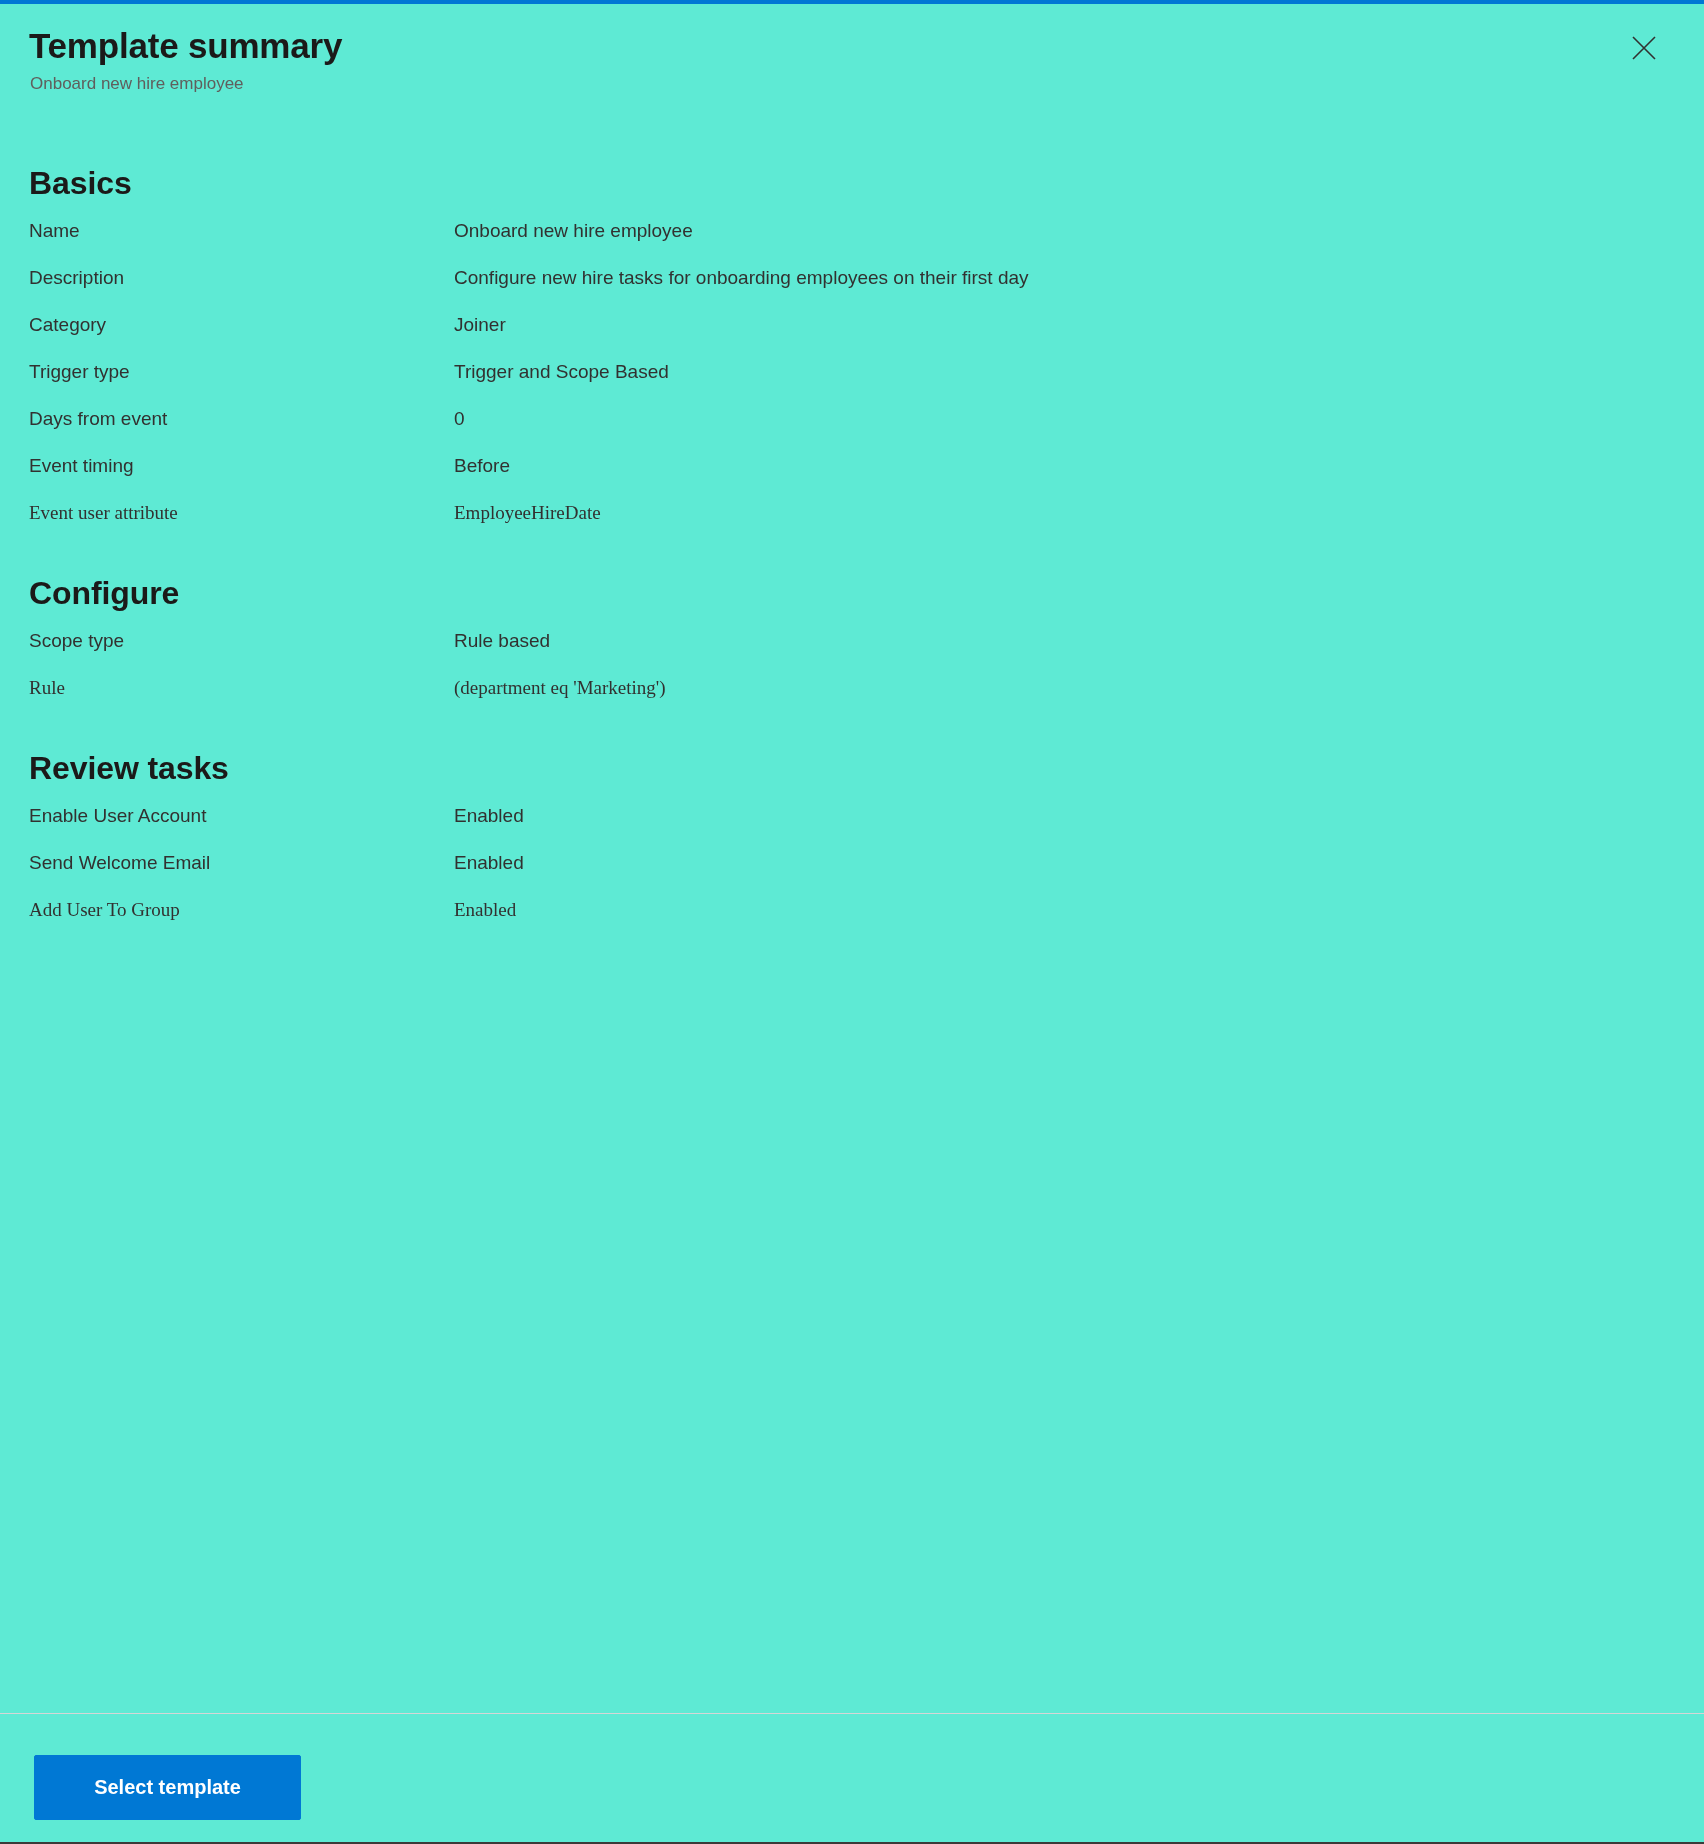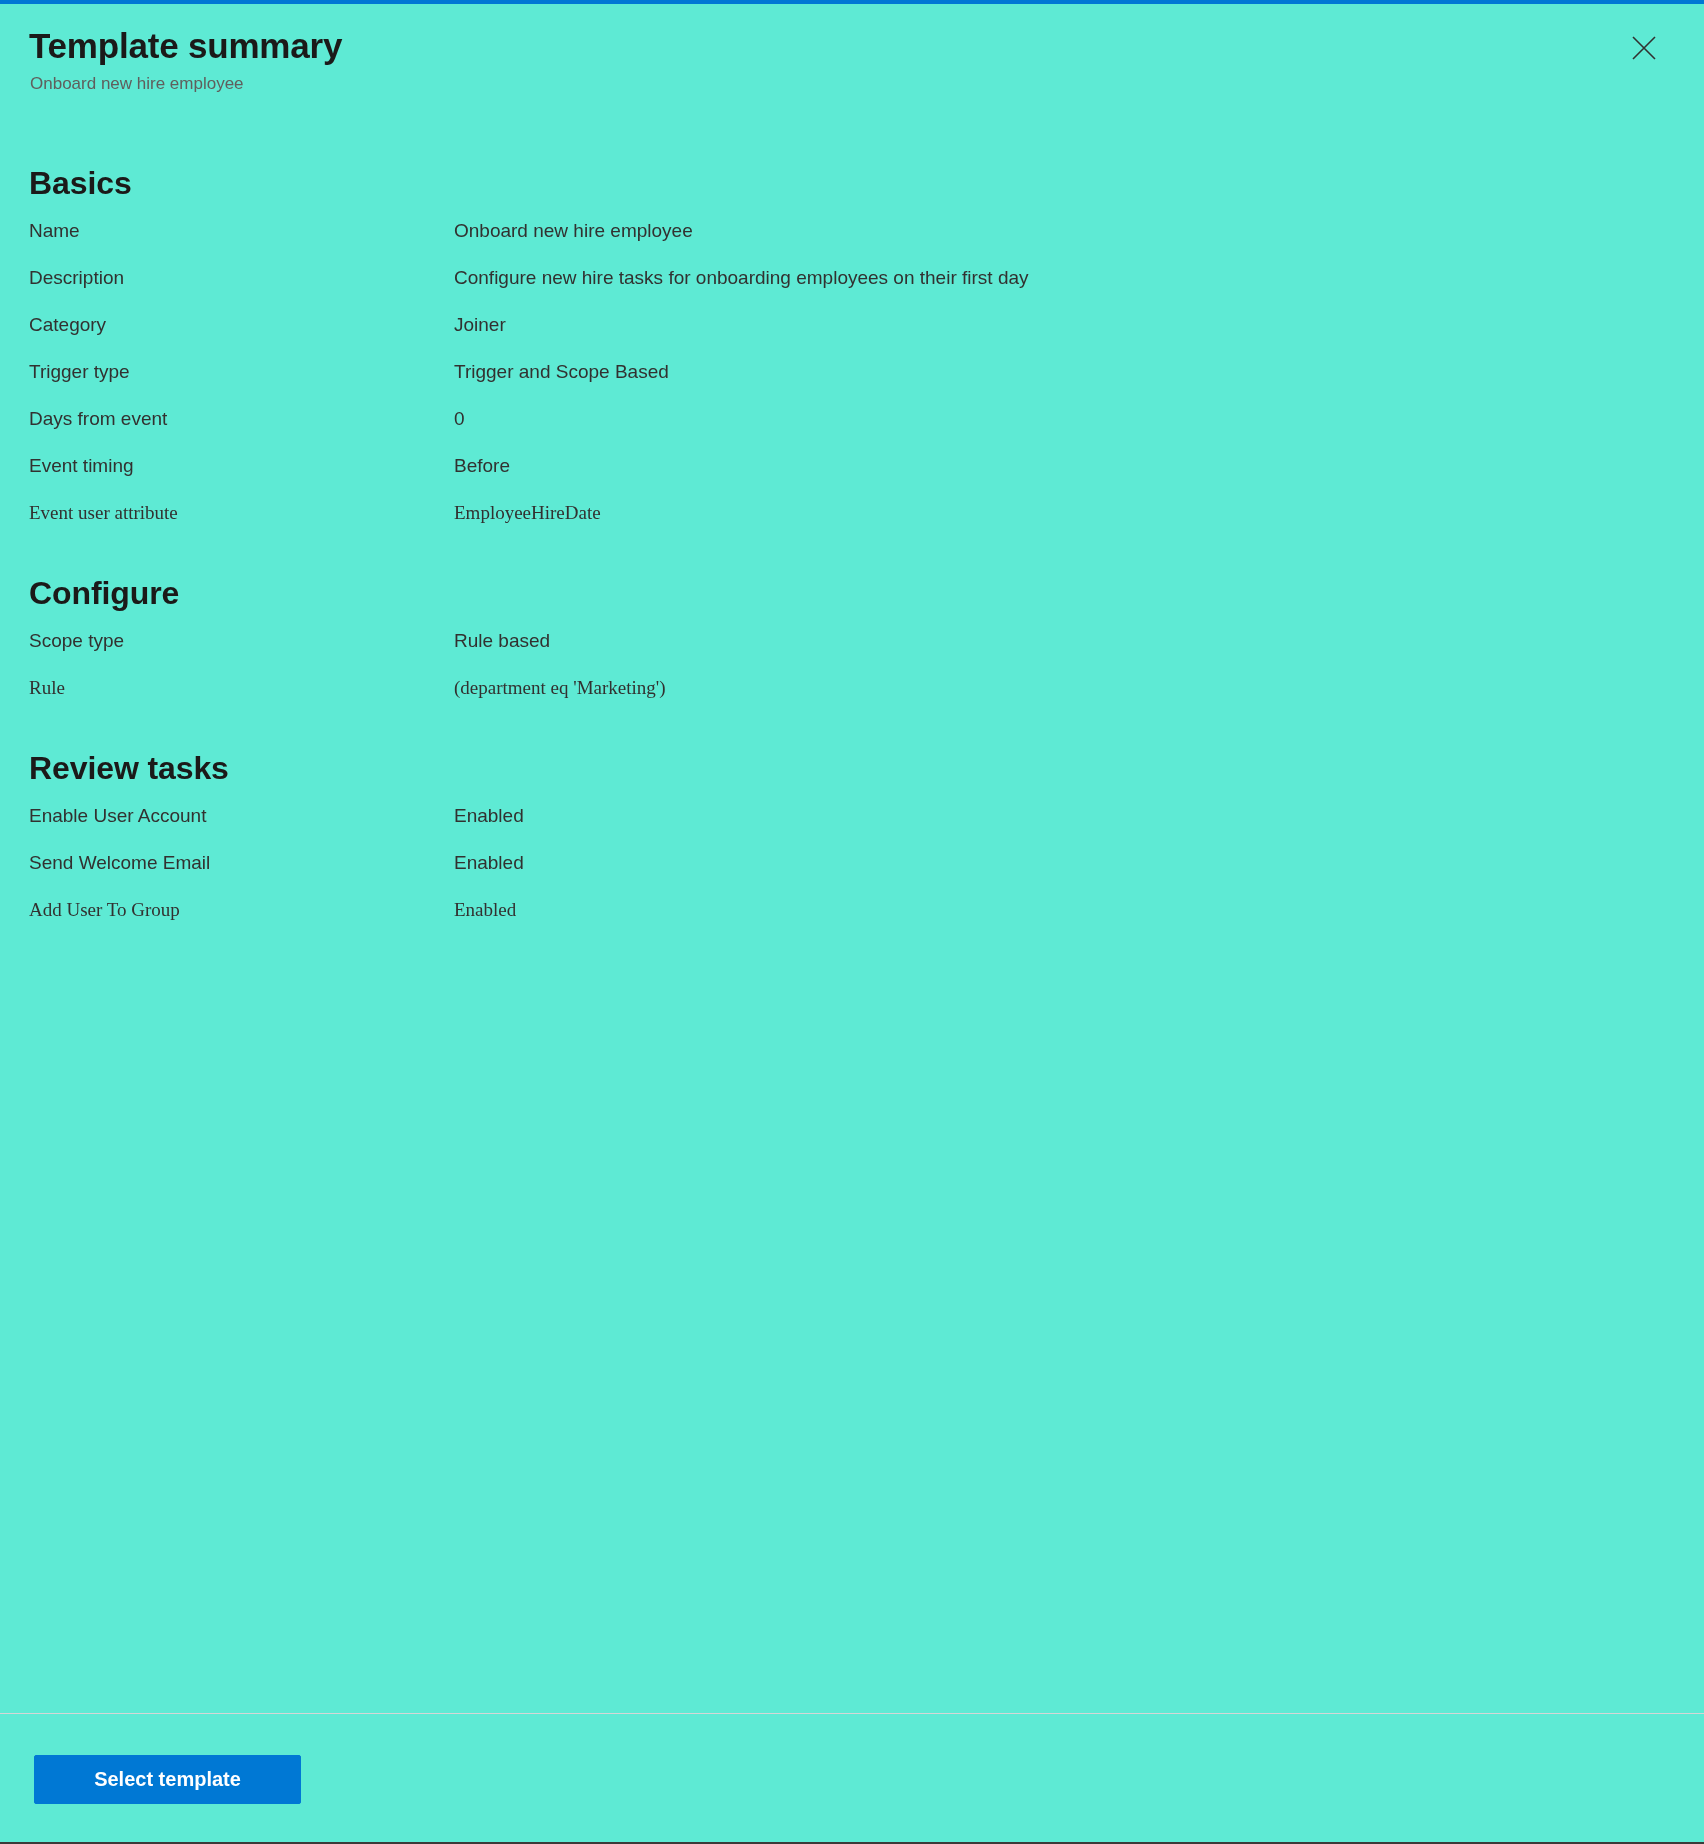--- a/index.html
+++ b/index.html
@@ -111,21 +111,21 @@
     border-top: 1px solid #d6d6d6;
     padding: 41px 34px 0 34px;
     height: 129px;
     box-sizing: border-box;
   }
   .primary-button {
     display: inline-flex;
     align-items: center;
     justify-content: center;
     min-width: 267px;
-    height: 49px;
+    height: 65px;
     padding: 0 24px;
     background: #0078d4;
     color: #ffffff;
     font-size: 20px;
     font-weight: 600;
     font-family: "Liberation Sans", sans-serif;
     border: 1px solid #0078d4;
     border-radius: 2px;
     cursor: pointer;
     box-sizing: border-box;

